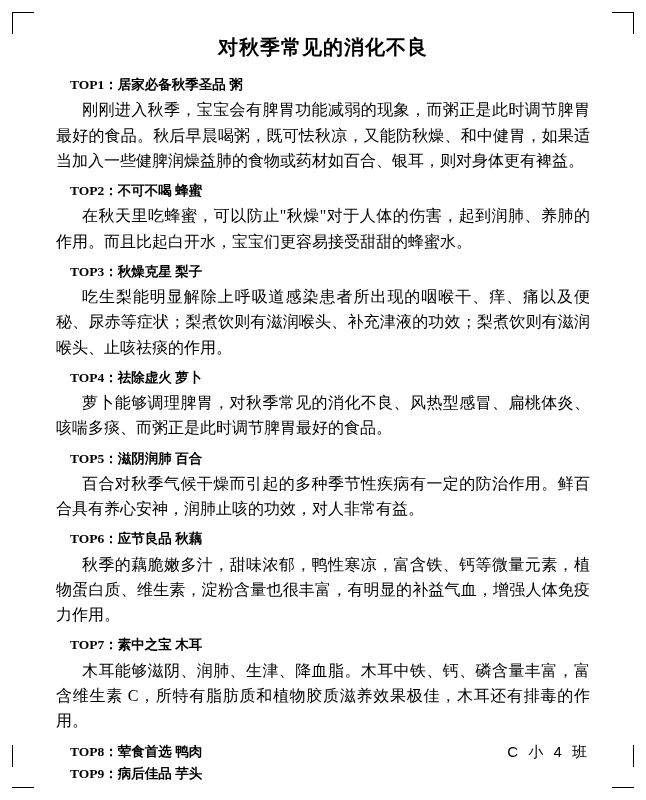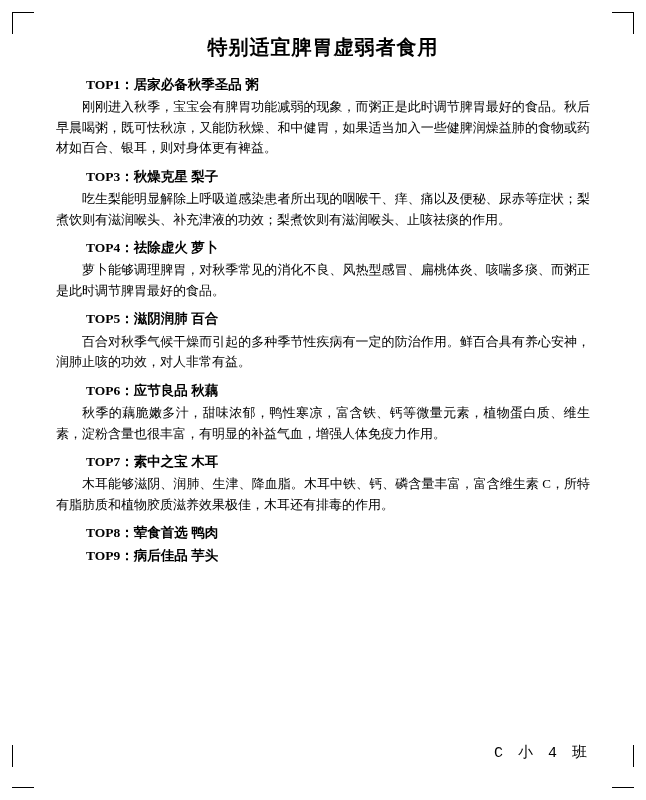--- a/index.html
+++ b/index.html
@@ -44,63 +44,67 @@
     letter-spacing: 1px;
     margin: 0 0 14px 0;
     font-family: "Liberation Serif", "DejaVu Serif", serif;
   }
   .section {
     margin-bottom: 2px;
   }
   .sec-head {
     font-size: 13.5px;
     font-weight: bold;
-    margin: 0 0 2px 30px;
+    margin: 0 0 2px 14px;
     line-height: 1.5;
   }
   .sec-body {
-    font-size: 13px;
+    font-size: 16px;
     line-height: 1.58;
     margin: 0 0 8px 0;
     text-align: justify;
     text-justify: inter-ideograph;
     text-indent: 26px;
   }
   .footer {
     position: absolute;
     right: 56px;
     bottom: 38px;
     font-size: 15px;
     letter-spacing: 3px;
-    font-family: Liberation Mono, monospace;
+    font-family: Liberation Sans, sans-serif;
   }
 </style>
 </head>
 <body>
 
 <div class="page">
 
   <div class="mark h" style="left:12px; top:12px;"></div>
   <div class="mark v" style="left:12px; top:12px;"></div>
   <div class="mark h" style="right:12px; top:12px;"></div>
   <div class="mark v" style="right:12px; top:12px;"></div>
   <div class="mark h" style="left:12px; bottom:12px;"></div>
   <div class="mark v" style="left:12px; bottom:33px;"></div>
   <div class="mark h" style="right:12px; bottom:12px;"></div>
   <div class="mark v" style="right:12px; bottom:33px;"></div>
 
   <div class="content">
 
-    <h1 class="doc-title">特别适宜脾胃虚弱者食用</h1>
+    <h1 class="doc-title">对秋季常见的消化不良</h1>
 
     <div class="section">
       <div class="sec-head">TOP1：居家必备秋季圣品  粥</div>
       <p class="sec-body">刚刚进入秋季，宝宝会有脾胃功能减弱的现象，而粥正是此时调节脾胃最好的食品。秋后早晨喝粥，既可怯秋凉，又能防秋燥、和中健胃，如果适当加入一些健脾润燥益肺的食物或药材如百合、银耳，则对身体更有裨益。</p>
     </div>
 
+    <div class="section">
+      <div class="sec-head">TOP2：不可不喝  蜂蜜</div>
+      <p class="sec-body">在秋天里吃蜂蜜，可以防止"秋燥"对于人体的伤害，起到润肺、养肺的作用。而且比起白开水，宝宝们更容易接受甜甜的蜂蜜水。</p>
+    </div>
 
     <div class="section">
       <div class="sec-head">TOP3：秋燥克星  梨子</div>
       <p class="sec-body">吃生梨能明显解除上呼吸道感染患者所出现的咽喉干、痒、痛以及便秘、尿赤等症状；梨煮饮则有滋润喉头、补充津液的功效；梨煮饮则有滋润喉头、止咳祛痰的作用。</p>
     </div>
 
     <div class="section">
       <div class="sec-head">TOP4：祛除虚火  萝卜</div>
       <p class="sec-body">萝卜能够调理脾胃，对秋季常见的消化不良、风热型感冒、扁桃体炎、咳喘多痰、而粥正是此时调节脾胃最好的食品。</p>
     </div>

